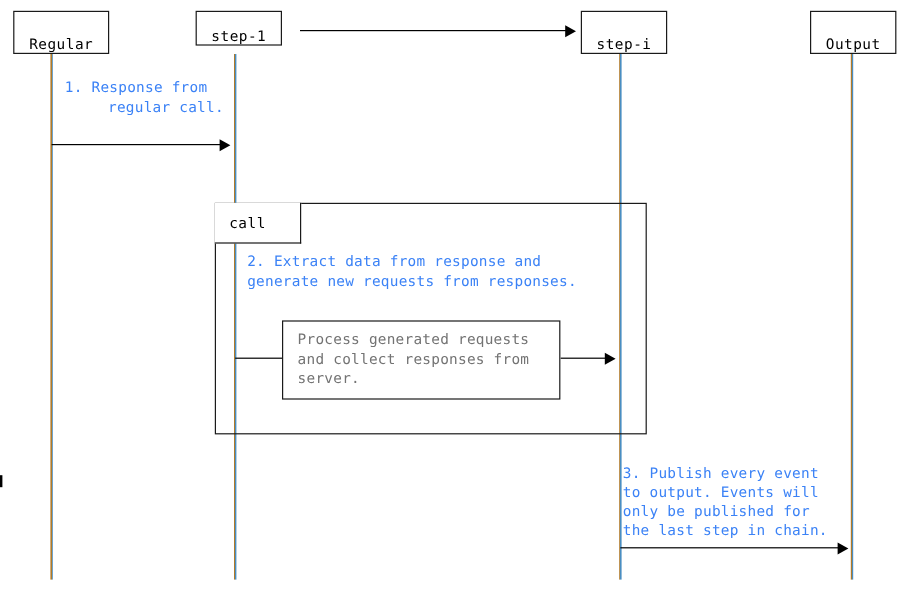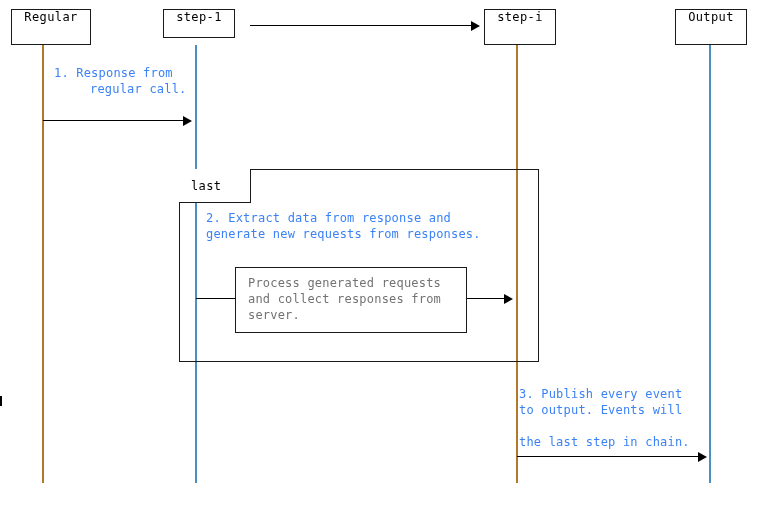--- a/index.html
+++ b/index.html
@@ -15,21 +15,21 @@
     font-family: "DejaVu Sans Mono", "Liberation Mono", monospace;
     overflow: hidden;
   }
   
   .participant {
     position: absolute;
     box-sizing: border-box;
     border: 1px solid #1a1a1a;
     background: #ffffff;
     display: flex;
-    align-items: flex-start;
+    align-items: flex-end;
     justify-content: center;
     font-size: 12px;
     color: #000000;
     letter-spacing: 0.4px;
   }
   
   .lifeline {
     position: absolute;
     width: 2px;
     background: linear-gradient(to right, #b07a2a 0 1px, #4a8ec2 1px 2px);
@@ -103,21 +103,21 @@
 
   <div class="edge-artifact" style="left:0px; top:396px; width:2px; height:10px;"></div>
 
   <div class="lifeline" style="left:42px; top:45px; height:438px;"></div>
   <div class="lifeline" style="left:195px; top:45px; height:438px;"></div>
   <div class="lifeline" style="left:516px; top:45px; height:438px;"></div>
   <div class="lifeline" style="left:709px; top:45px; height:438px;"></div>
 
   <div class="frag" style="left:179px; top:169px; width:360px; height:193px;"></div>
   <div class="frag-label" style="left:179px; top:169px; width:72px; height:34px;">
-    <span>last</span>
+    <span>call</span>
   </div>
 
   <div class="participant" style="left:11px; top:9px; width:80px; height:36px;">
     <span>Regular</span>
   </div>
   <div class="participant" style="left:163px; top:9px; width:72px; height:29px;">
     <span>step-1</span>
   </div>
   <div class="participant" style="left:675px; top:9px; width:72px; height:36px;">
     <span>Output</span>
@@ -139,17 +139,18 @@
 
   <div class="msg-line" style="left:196px; top:298px; width:40px;"></div>
   <div class="msg-line" style="left:467px; top:298px; width:38px;"></div>
   <div class="msg-head" style="left:504px; top:294px;"></div>
   <div class="note-box" style="left:235px; top:267px; width:232px; height:66px;"><span>Process generated requests
 and collect responses from
 server.</span></div>
 
   <div class="note-text" style="left:519px; top:386px;">3. Publish every event</div>
   <div class="note-text" style="left:519px; top:402px;">to output. Events will</div>
+  <div class="note-text" style="left:519px; top:418px;">only be published for</div>
   <div class="note-text" style="left:519px; top:434px;">the last step in chain.</div>
   <div class="msg-line" style="left:517px; top:456px; width:182px;"></div>
   <div class="msg-head" style="left:698px; top:452px;"></div>
 
 </div>
 
 </body></html>

